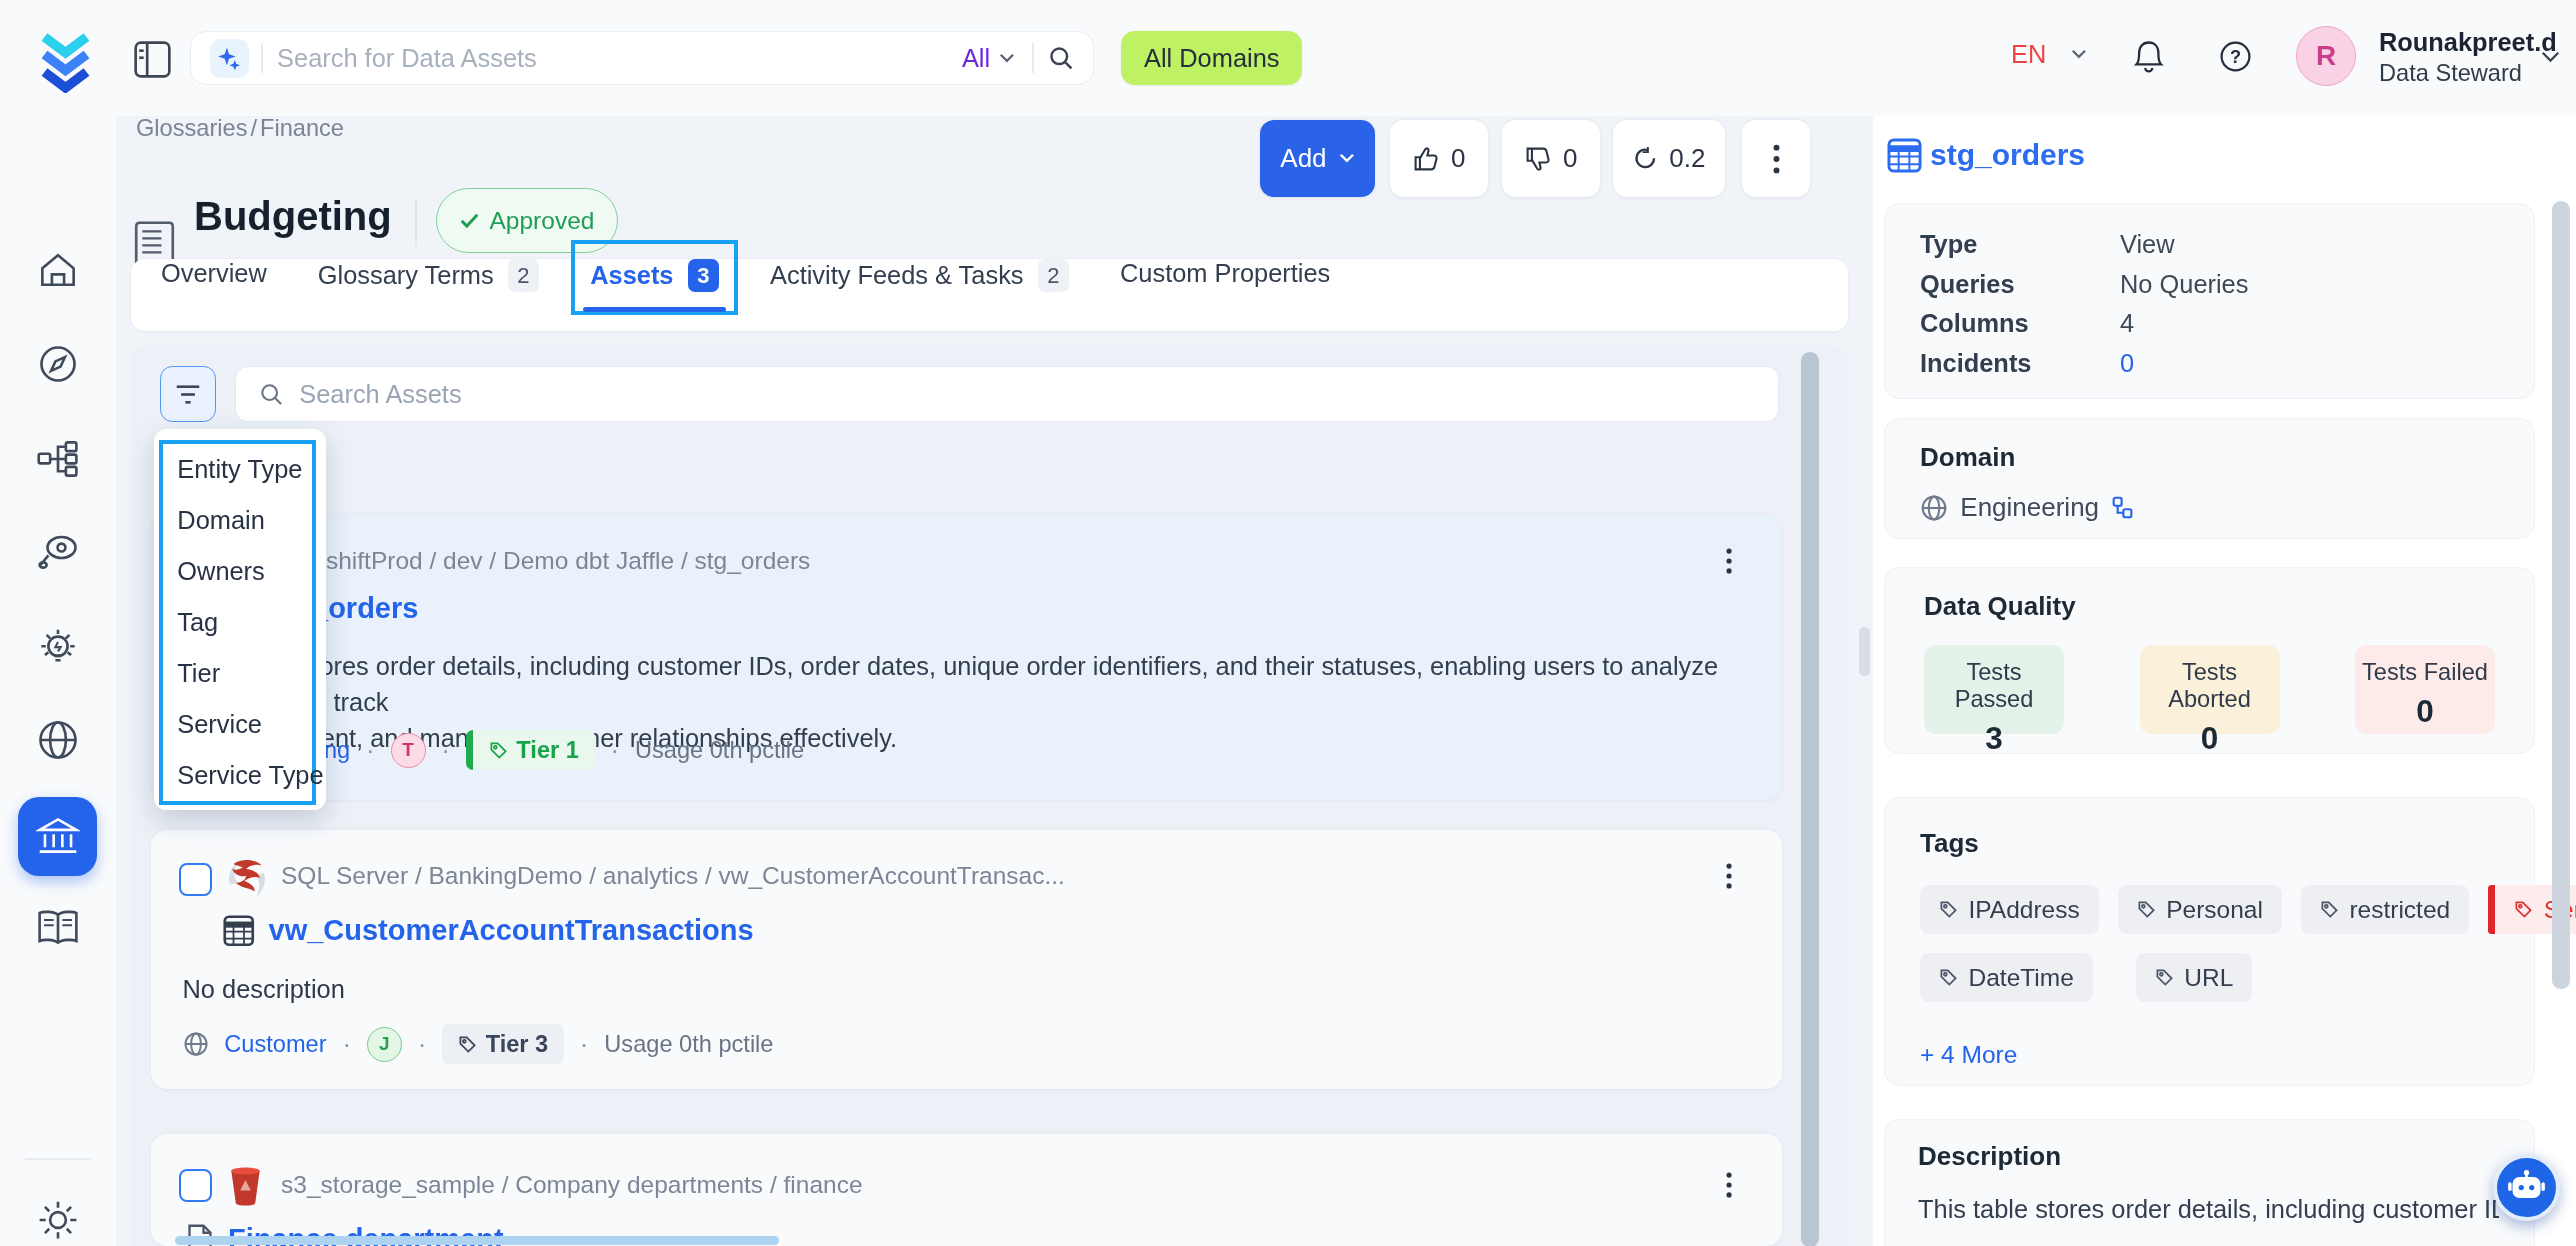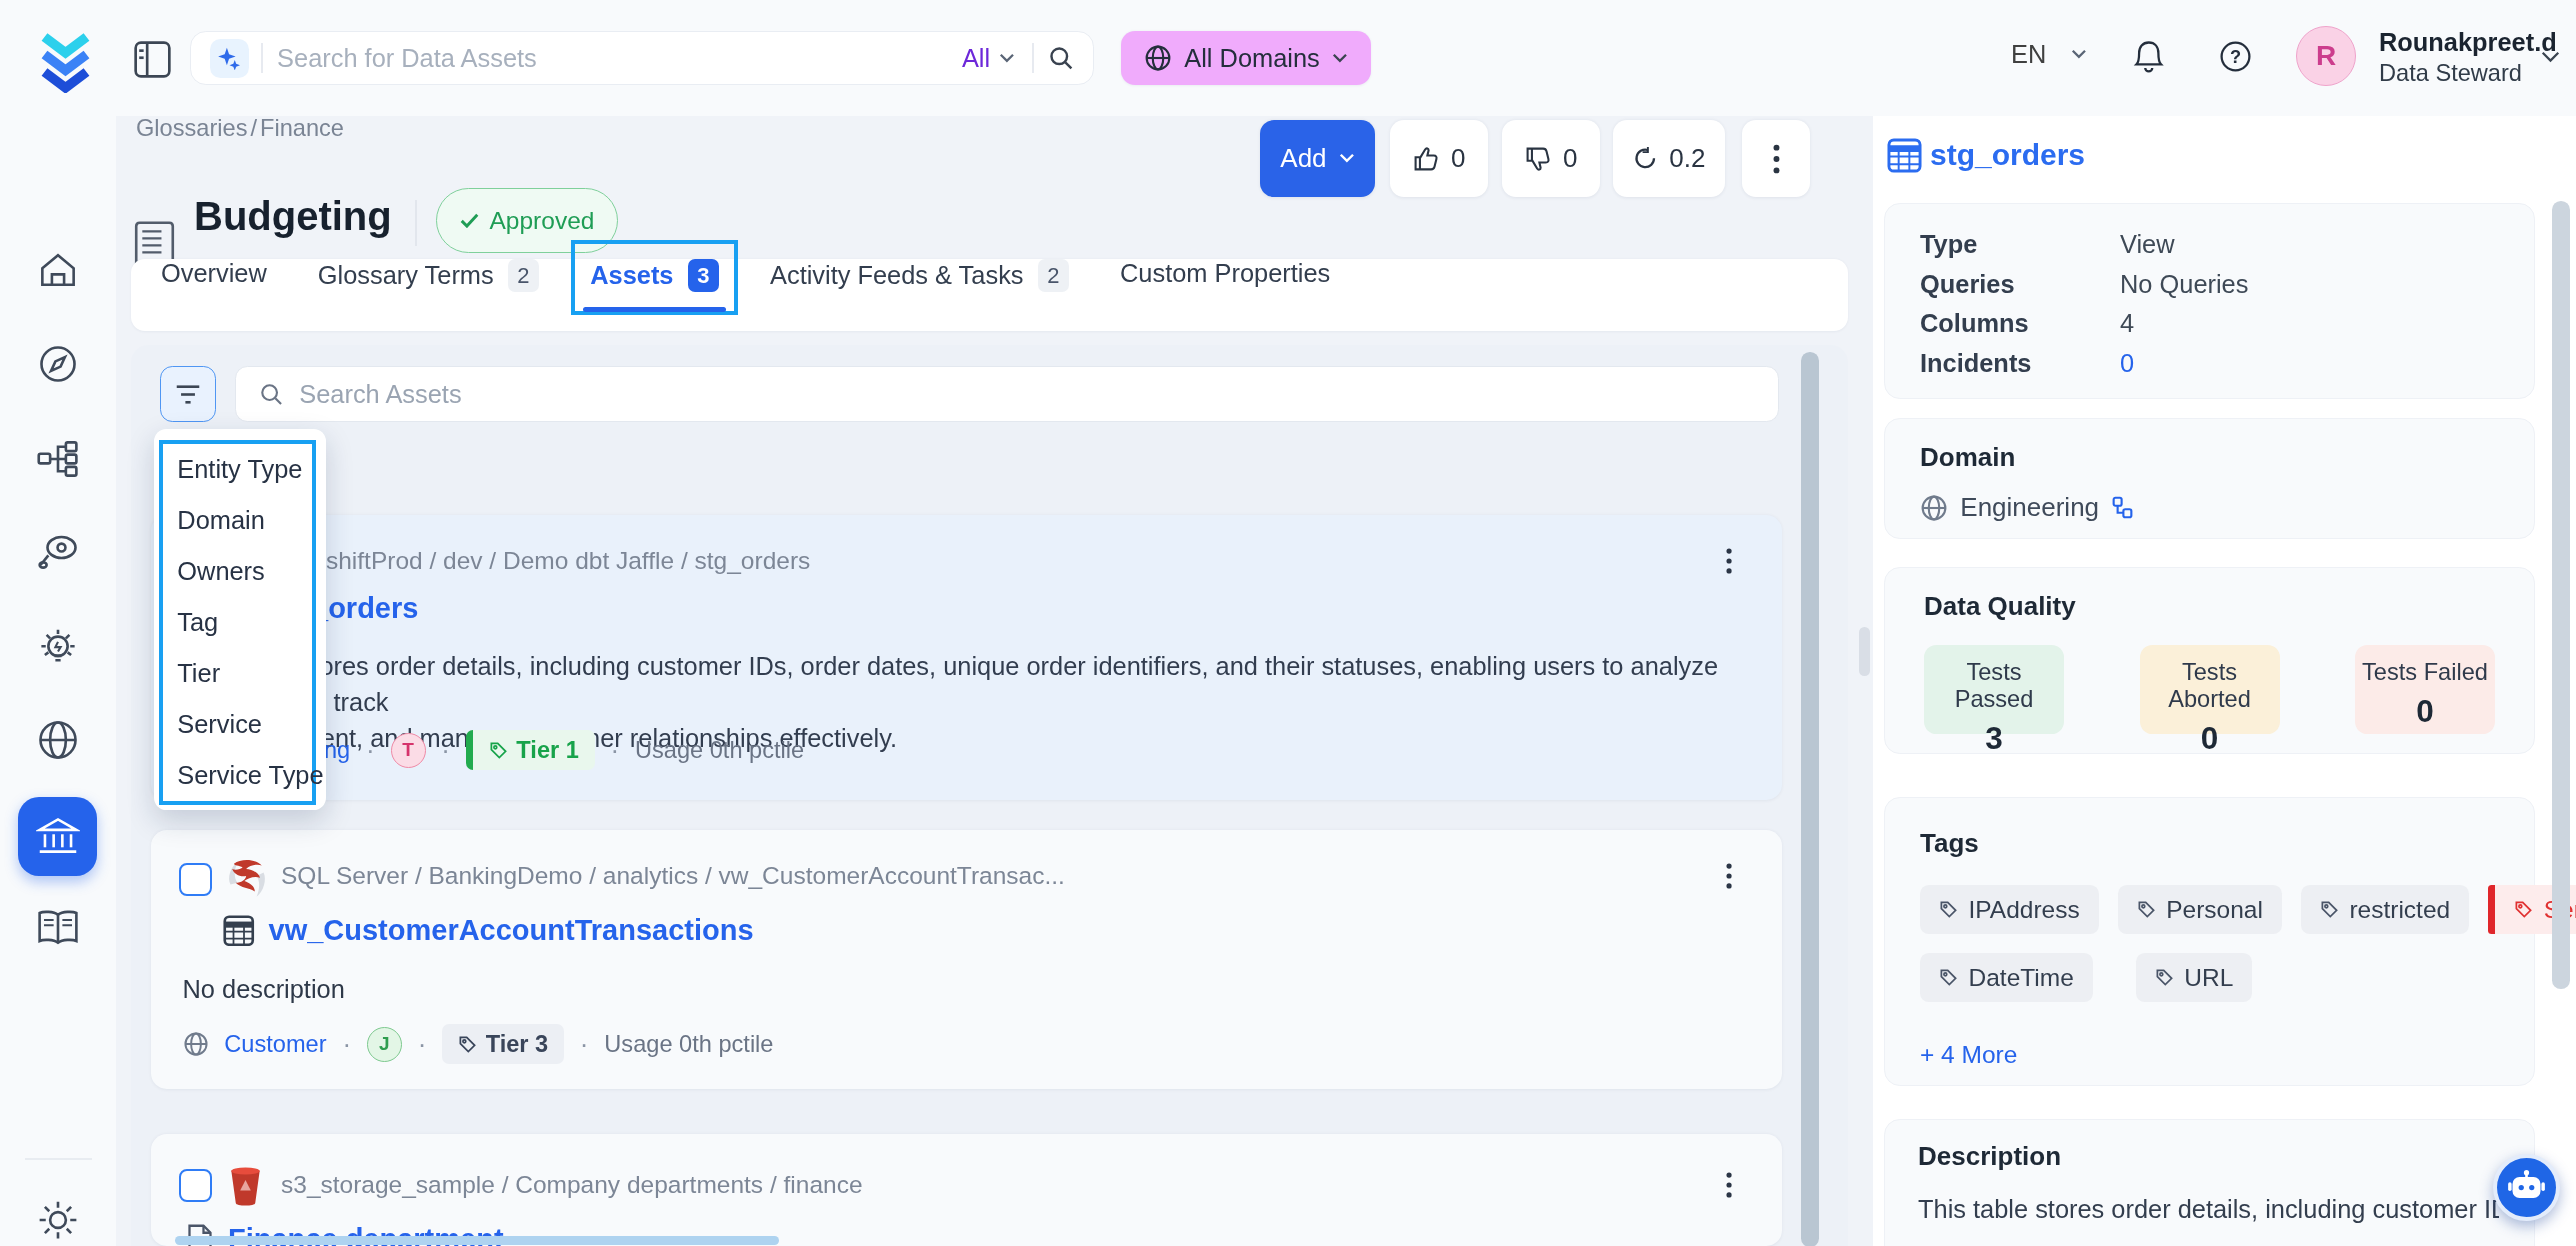--- a/index.html
+++ b/index.html
@@ -9,23 +9,23 @@
   .row { display:flex; align-items:center; }
   svg { display:block; }
 
   
   #topbar { left:0; top:0; width:2576px; height:116px; background:#f8fafc; }
   .search-pill { left:190px; top:31px; width:904px; height:54px; background:#ffffff; border:1.8px solid #e9edf3; border-radius:15.8px; display:flex; align-items:center; padding:0 19px; }
   .ai-chip { width:39px; height:39px; border-radius:10.5px; background:#e8f3fe; display:flex; align-items:center; justify-content:center; margin-right:12.3px; }
   .vdiv { width:1.8px; height:30px; background:#e7eaf0; margin:0 14px 0 0; }
   .search-ph { color:#a7b0bd; font-size:25.4px; flex:1; }
   .scope { color:#6d28d9; font-size:25.4px; display:flex; align-items:center; gap:8.8px; margin-right:17.5px; }
-  .chip { background:#f0abfc; border-radius:14px; display:flex; align-items:center; gap:12.3px; font-size:25.4px; color:#242e3c; box-shadow:0 0.9px 2.6px rgba(20,40,80,.06); }
+  .chip { background:#bef264; border-radius:14px; display:flex; align-items:center; gap:12.3px; font-size:25.4px; color:#242e3c; box-shadow:0 0.9px 2.6px rgba(20,40,80,.06);flex-direction:column; }
   #domains-chip { left:1121px; top:31px; height:54px; padding:0 23px; }
-  #lang { left:2011px; top:40px; gap:25px; font-size:25.4px; color:#404040; }
+  #lang { left:2011px; top:40px; gap:25px; font-size:25.4px; color:#ef4444; }
   .user-name { font-size:25.4px; font-weight:700; color:#1b2430; }
   .user-role { font-size:23.6px; color:#313c49; margin-top:2.6px; }
   .avatar { left:2296px; top:26px; width:60px; height:60px; border-radius:50%; background:#fad2e6; border:1.8px solid #efa3cb; color:#cc3d8d; font-size:28px; font-weight:700; display:flex; align-items:center; justify-content:center; }
 
   
   #sidebar { left:0; top:116px; width:116px; height:1131px; background:#f8fafc; }
   .side-ic { position:absolute; left:58px; transform:translate(-50%,-50%); }
   .side-active { left:18.4px; top:681px; width:79px; height:79px; background:#2563eb; border-radius:21px; box-shadow:0 5.3px 12.3px rgba(37,99,235,.35); }
   .side-divider { left:24.5px; top:1042px; width:67px; height:1.8px; background:#e8ecf1; }
 

